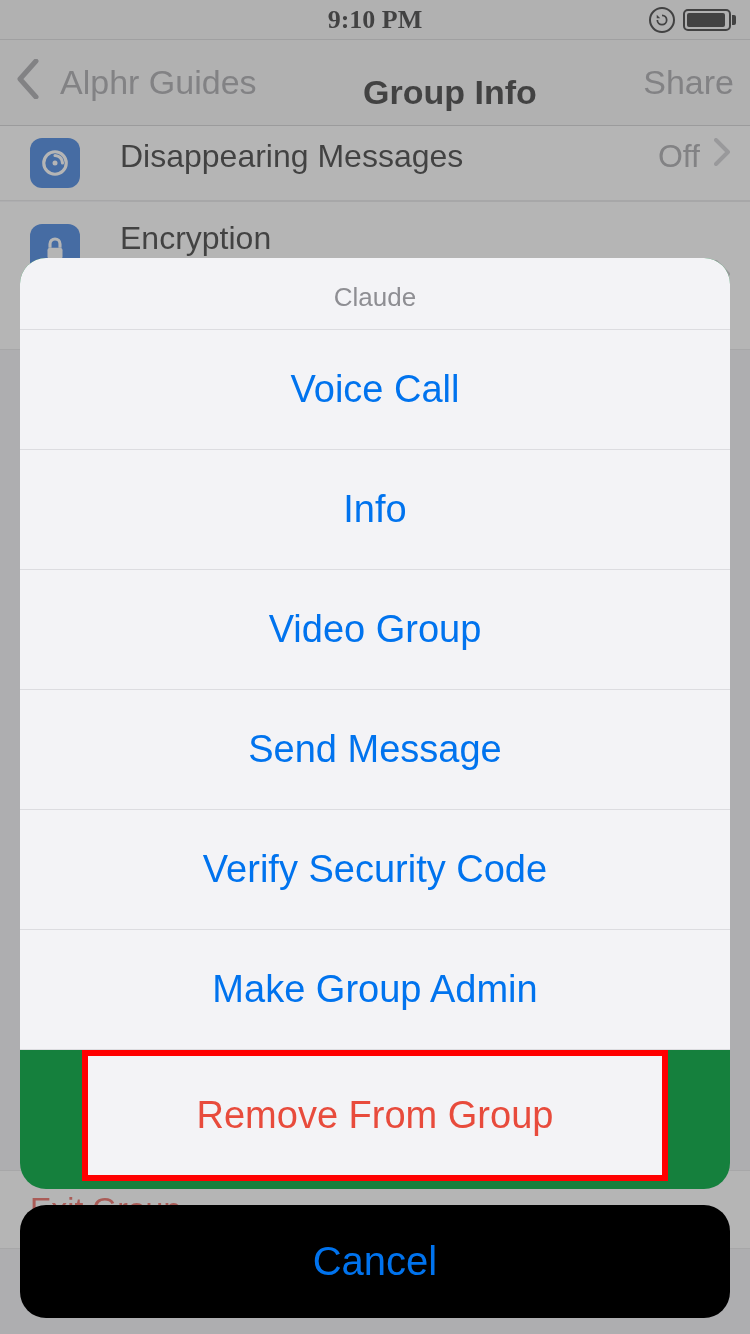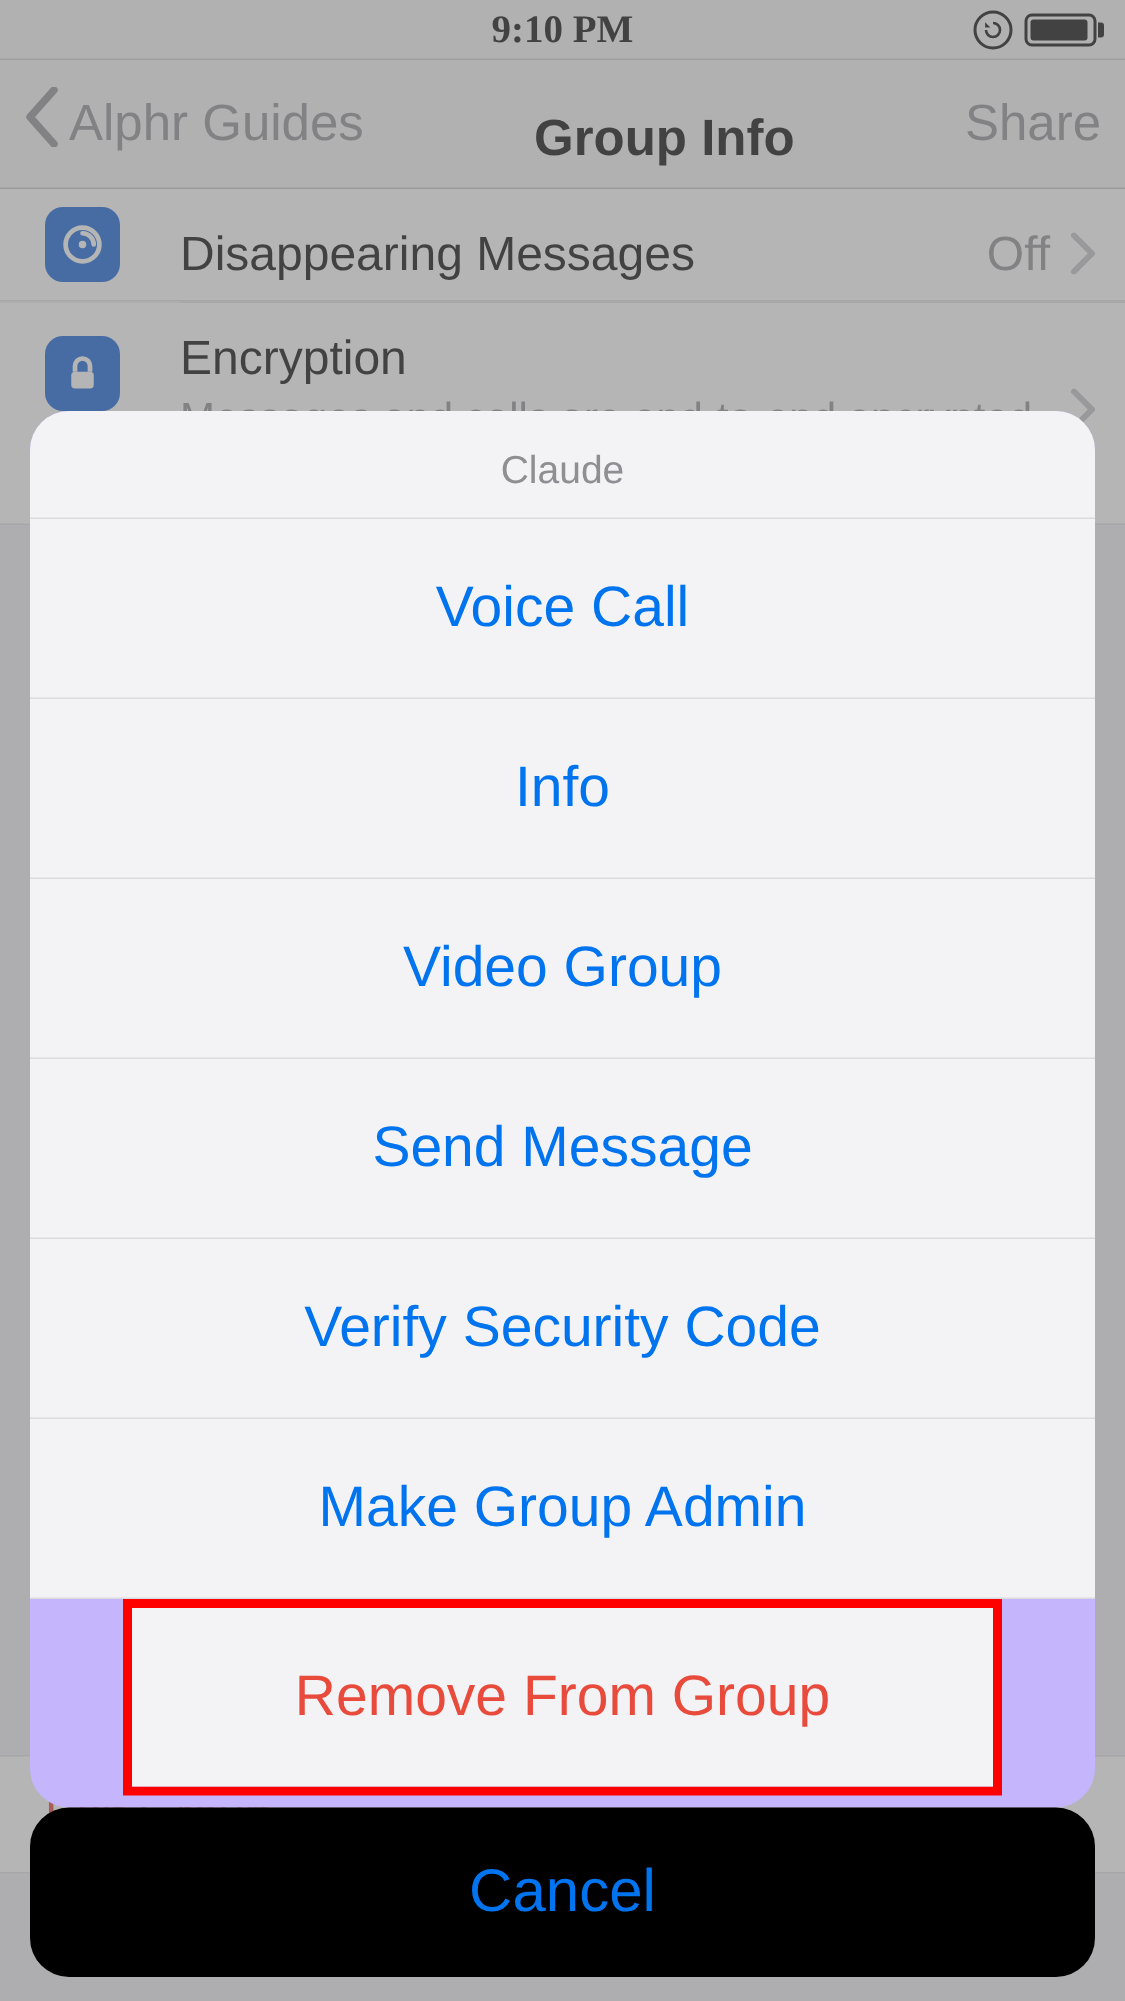--- a/index.html
+++ b/index.html
@@ -39,28 +39,28 @@
   }
 
   
   .nav-bar {
     height: 86px; width:100%;
     display:flex; align-items:center; justify-content:space-between;
     padding: 0 16px;
     background: #f5f5f7;
     border-bottom: 1px solid #c5c5c7;
   }
-  .nav-left { display:flex; align-items:center; gap:6px; color:#8e8e93; font-size:34px;}
+  .nav-left { display:flex; align-items:center; gap:20px; color:#8e8e93; font-size:34px;}
   .nav-chevron svg { width:24px; height:40px; }
   .nav-title { font-size:34px; font-weight:700; color:#000;margin-top:20px; }
   .nav-right { color:#8e8e93; font-size:34px; }
 
   
   .list-row {
-    background:#fff; display:flex; align-items:flex-end;
+    background:#fff; display:flex; align-items:flex-start;
     padding: 12px 20px 12px 30px;
     border-bottom: 1px solid #e0e0e3;
     min-height: 68px;
   }
   .row-icon {
     width:50px; height:50px; border-radius:12px; background:#0a5ed8;
     margin-right: 40px; flex-shrink:0;
     display:flex; align-items:center; justify-content:center;
   }
   .row-body { flex:1; }
@@ -78,23 +78,24 @@
     margin-top: 820px;
   }
 
   
   .sheet-wrap {
     position:absolute; left:0; bottom:0; width:750px;
     z-index: 20;
     padding: 0 20px 16px 20px;
   }
   .sheet-block {
-    background: #c4b5fd;
+    background: #15803d;
     border-radius: 26px;
     overflow: hidden;
+    margin-bottom: 16px;
   }
   .sheet-header {
     text-align:center; font-size:26px; color:#8e8e93;
     padding: 24px 0 16px 0;
     border-bottom: 1px solid #dcdce0;
     background:#f3f3f6;
   }
   .sheet-item {
     text-align:center; font-size:38px; color:#0073ee;
     padding: 38px 0;

